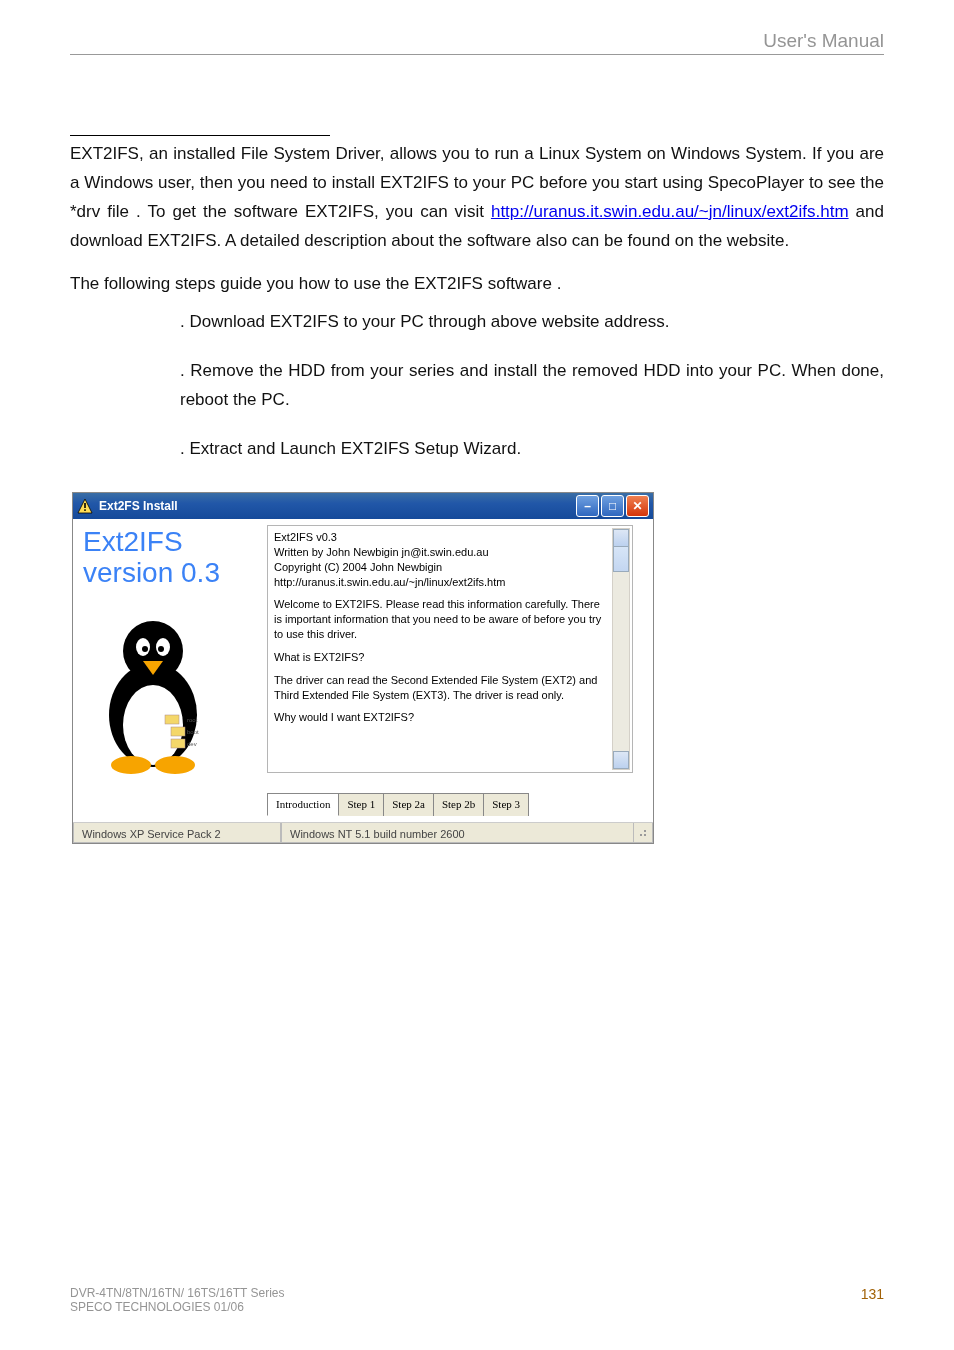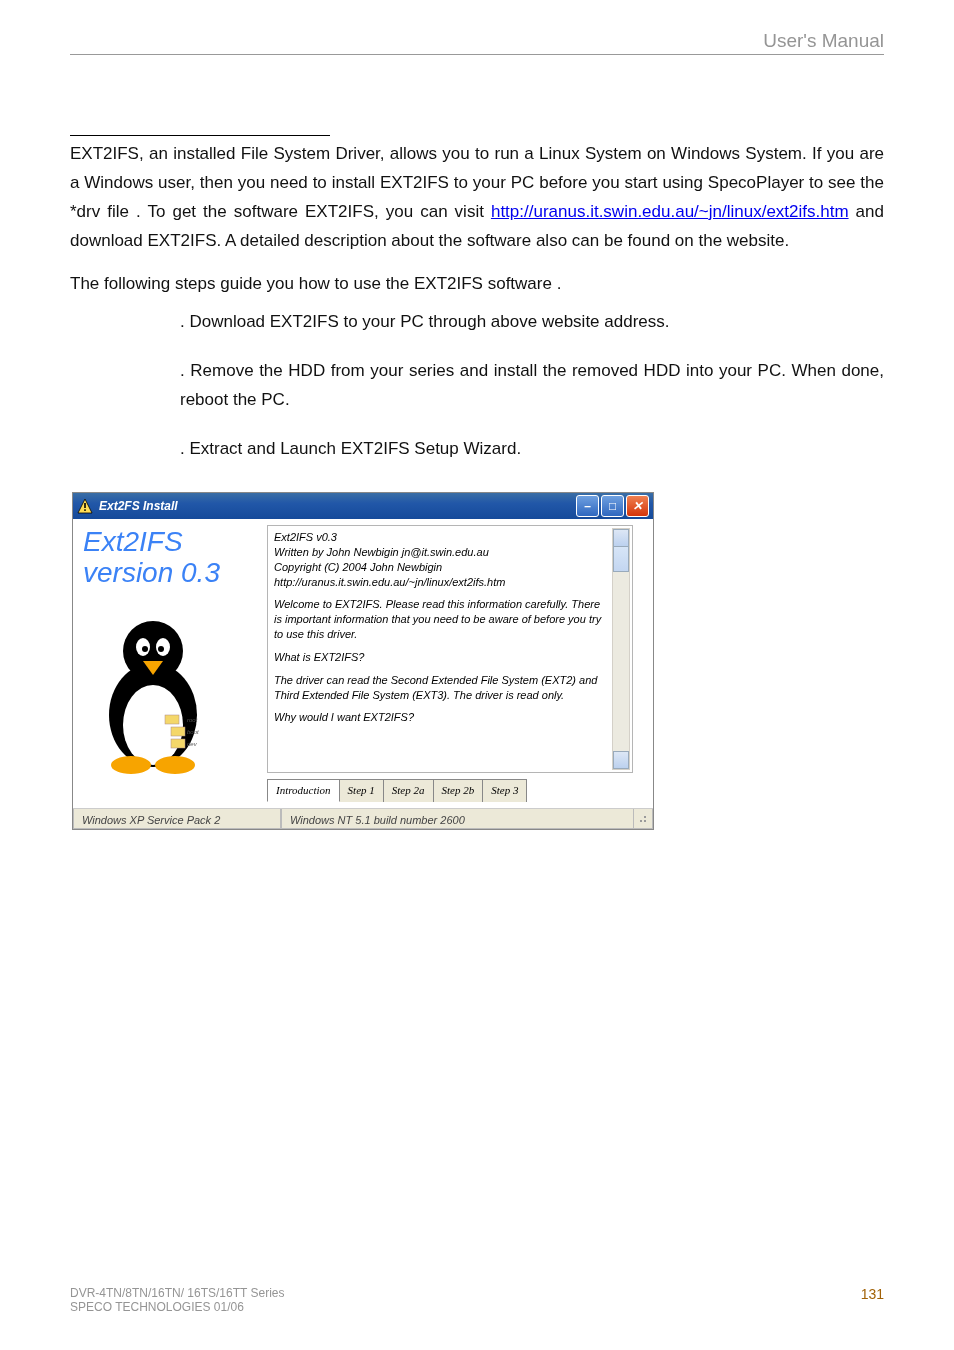--- a/index.html
+++ b/index.html
@@ -59,21 +59,20 @@
   }
   .step-block { margin-top: 10px; }
   .screenshot {
     margin-top: 28px;
     width: 580px;
     border: 1px solid #888;
     font-family: Tahoma, Arial, sans-serif;
     font-size: 11px;
     background: #ECE9D8;
     color: #000;
-    font-style: italic;
   }
   .titlebar {
     height: 26px;
     background: linear-gradient(to bottom, #3a6ea5 0%, #2157a8 40%, #154a9a 100%);
     display:flex;
     align-items:center;
     color:#fff;
     font-weight:bold;
     padding:0 4px;
     font-size:12px;
@@ -118,21 +117,21 @@
     line-height:1.35;
   }
   .info-box p{margin:0 0 8px 0;}
   .scrollbar{
     position:absolute;right:2px;top:2px;bottom:2px;width:16px;background:#eceae0;border:1px solid #d4d0c8;
   }
   .scroll-thumb-top{position:absolute;top:0;left:0;right:0;height:16px;background:linear-gradient(#dde7f5,#bcd1ef);border:1px solid #9ab;}
   .scroll-thumb-bot{position:absolute;bottom:0;left:0;right:0;height:16px;background:linear-gradient(#dde7f5,#bcd1ef);border:1px solid #9ab;}
   .scroll-seg{position:absolute;top:17px;left:0;right:0;height:24px;background:linear-gradient(#d7e5f7,#c3d6f1);border:1px solid #9ab;}
   .tabs{
-    margin-top:6px;font-size:11px;font-family:Tahoma;
+    margin-top:20px;font-size:11px;font-family:Tahoma;
     display:flex;
   }
   .tab{border:1px solid #888;border-bottom:none;padding:1px 8px;background:#ECE9D8;margin-right:-1px;}
   .tab.active{background:#fff;border-bottom:1px solid #fff;position:relative;z-index:2;}
   .statusbar{
     display:flex;height:20px;border-top:1px solid #ccc;background:#ECE9D8;font-size:11px;color:#444;
   }
   .status-cell{border:1px solid #bbb;border-top:none;padding:2px 8px;flex:0 0 auto;}
   .status-cell:first-child{width:190px}
   .status-cell:nth-child(2){flex:1}

